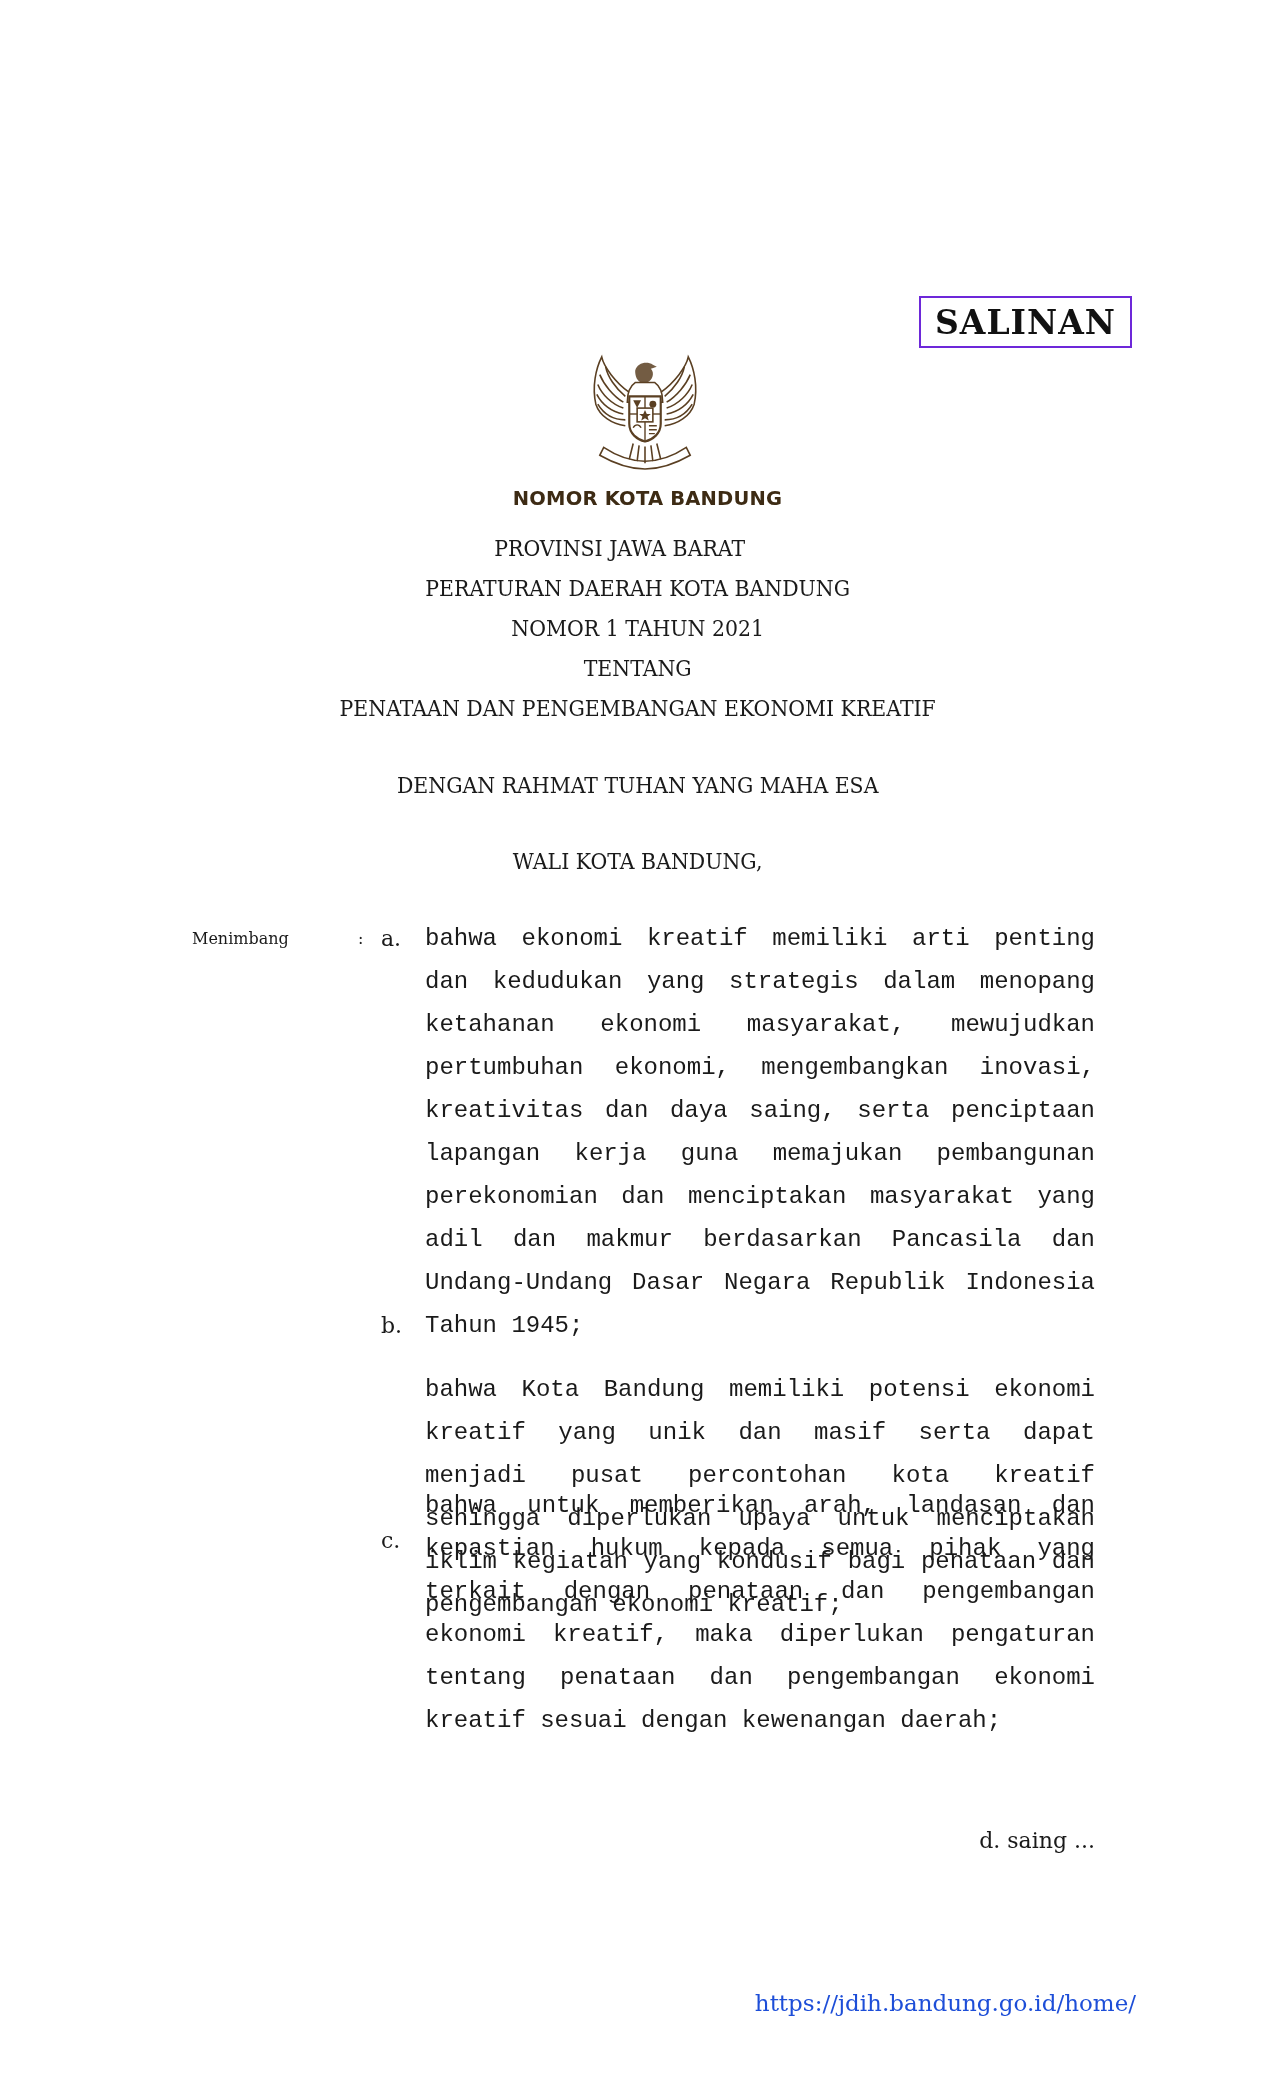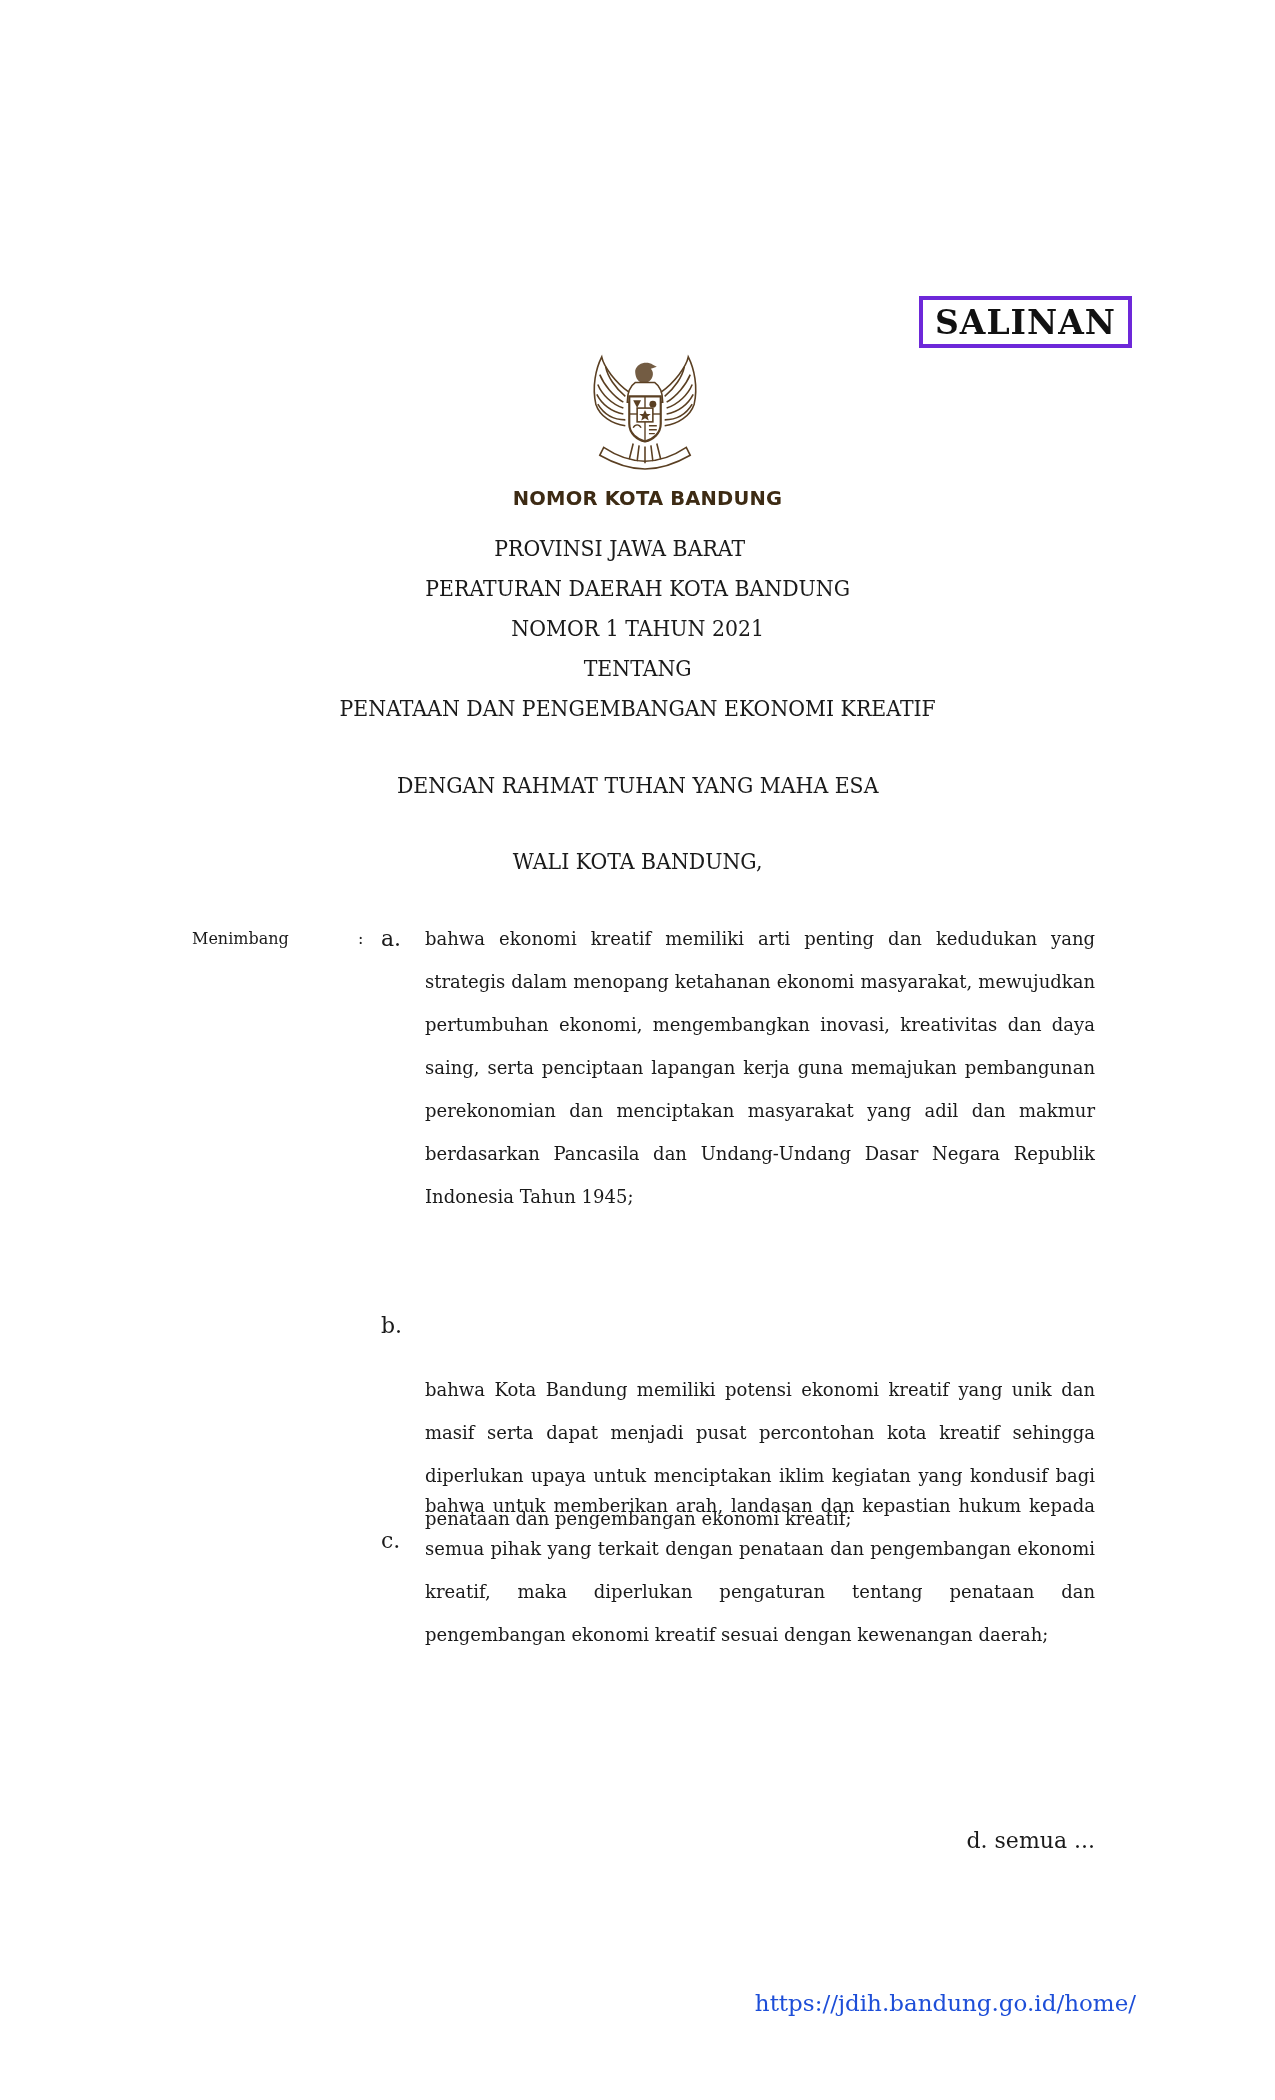--- a/index.html
+++ b/index.html
@@ -1,39 +1,39 @@
 <!DOCTYPE html>
 <html><head>
 <meta charset="utf-8">
 <style>
   html, body { margin: 0; padding: 0; background: #ffffff; }
   body { width: 1275px; height: 2100px; position: relative; overflow: hidden;
          font-family: "DejaVu Serif", "Liberation Serif", serif; color: #1a1a1a; }
   .abs { position: absolute; }
 
   .salinan-box { left: 919px; top: 296px; width: 213px; height: 52px;
-                 border: 4px solid #6d28d9; box-sizing: border-box;
+                 border: 2px solid #6d28d9; box-sizing: border-box;
                  display: flex; align-items: center; justify-content: center; }
   .salinan-text { font-family: "DejaVu Serif", serif; font-weight: bold; font-size: 33px;
                   letter-spacing: 1px; color: #111; line-height: 1; }
 
   .emblem { left: 586px; top: 353px; width: 118px; height: 122px; }
   .emblem svg { width: 100%; height: 100%; display: block; }
 
   .logo-text { left: 0; width: 1275px; top: 489px; text-align: center;
                font-family: "DejaVu Sans", sans-serif; font-weight: bold; font-size: 19.5px;
                color: #3d2b14; letter-spacing: 0.2px; padding-left: 20px; box-sizing: border-box;
                line-height: 1; }
 
   .heading { left: 0; width: 1275px; text-align: center; font-size: 22px; line-height: 1;
              color: #1a1a1a; transform: scaleX(0.93); transform-origin: 640px 0; }
 
   .clause-label { font-size: 16px; line-height: 1; }
-  .body-block { left: 425px; width: 670px; font-size: 18px; line-height: 43px;
-                text-align: justify; }
+  .body-block { left: 425px; width: 670px; font-size: 24px; line-height: 43px;
+                text-align: justify; font-family: Liberation Mono, monospace; }
   .body-block p { margin: 0; }
   .marker { font-size: 22px; line-height: 43px; }
 
   .next-page { right: 180px; top: 1830px; font-size: 22px; line-height: 1; }
   .url { right: 139px; top: 1992px; font-size: 23px; line-height: 1; color: #1d4ed8;
          text-decoration: none; }
 </style>
 </head>
 <body>
 
@@ -101,15 +101,15 @@
 <div class="abs marker" style="left:381px; top:1304px;">b.</div>
 <div class="abs body-block" style="top:1368px;">
   <p>bahwa Kota Bandung memiliki potensi ekonomi kreatif yang unik dan masif serta dapat menjadi pusat percontohan kota kreatif sehingga diperlukan upaya untuk menciptakan iklim kegiatan yang kondusif bagi penataan dan pengembangan ekonomi kreatif;</p>
 </div>
 
 <div class="abs marker" style="left:381px; top:1519px;">c.</div>
 <div class="abs body-block" style="top:1484px;">
   <p>bahwa untuk memberikan arah, landasan dan kepastian hukum kepada semua pihak yang terkait dengan penataan dan pengembangan ekonomi kreatif, maka diperlukan pengaturan tentang penataan dan pengembangan ekonomi kreatif sesuai dengan kewenangan daerah;</p>
 </div>
 
-<div class="abs next-page">d. semua ...</div>
+<div class="abs next-page">d. saing ...</div>
 
 <a class="abs url">https://jdih.bandung.go.id/home/</a>
 
 </body></html>

